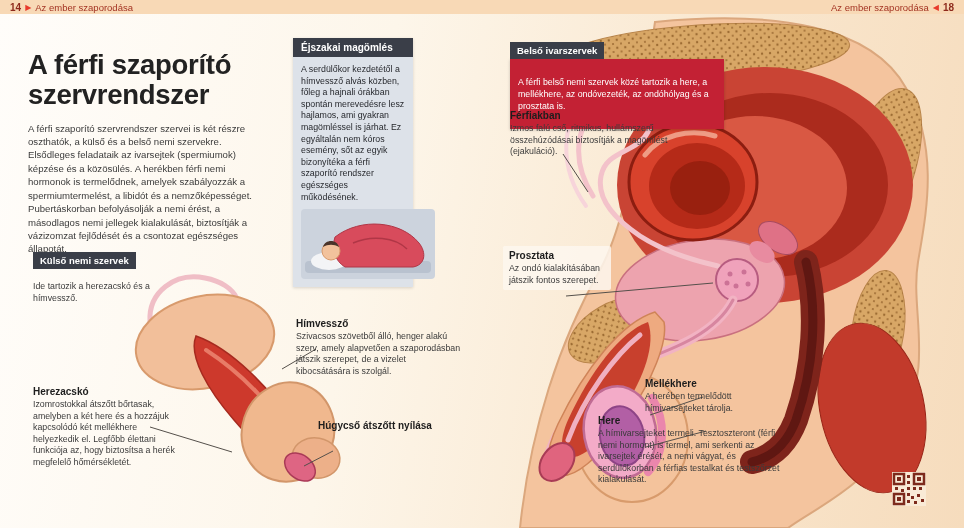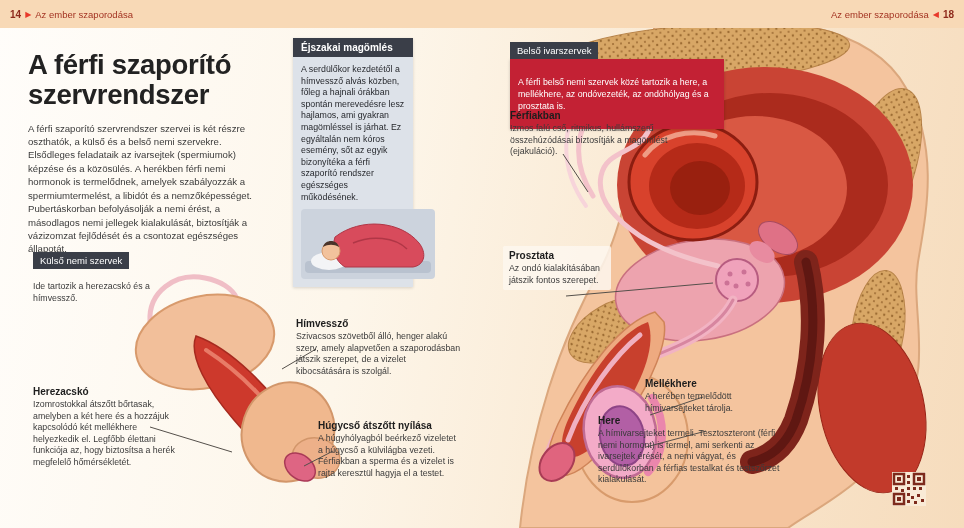--- a/index.html
+++ b/index.html
@@ -4,42 +4,42 @@
 <style>
   html,body{margin:0;padding:0}
   body{
     width:964px;height:528px;position:relative;overflow:hidden;
     font-family:"Liberation Sans",sans-serif;
     background:linear-gradient(100deg,#fffdfa 0%,#fdf6ea 38%,#f9e6cd 72%,#f6dcbd 100%);
   }
   .abs{position:absolute}
   
   .header{
-    left:0;top:0;width:964px;height:28px;background:#f8d9b6;
+    left:0;top:0;width:964px;height:14px;background:#f8d9b6;
     display:flex;justify-content:space-between;align-items:center;
     padding:0 10px;box-sizing:border-box;font-size:9.5px;color:#a33322;z-index:5;
   }
   .header .pagenum{font-weight:bold;font-size:10px;color:#8e2a1c}
   .header .arrow{color:#e8392b;font-size:8px;margin:0 4px}
   .header .side{display:flex;align-items:center}
   
   .main-title{
     left:28px;top:32px;width:248px;font-size:27.5px;font-weight:bold;color:#222;
     line-height:1.08;letter-spacing:-0.3px;z-index:4;
   }
   .intro{
     left:28px;top:112px;width:226px;font-size:9.6px;line-height:1.4;color:#3b3b3b;z-index:4;
   }
   
   .noct-box{left:293px;top:38px;width:120px;z-index:4;box-shadow:0 1px 3px rgba(0,0,0,.15)}
   .noct-box .head{background:#3a3e48;color:#fff;font-weight:bold;font-size:10px;padding:4px 8px}
   .noct-box .body{background:#dde2e9;color:#26282d;font-size:8.8px;line-height:1.32;padding:7px 8px 4px 8px}
   .noct-box .pic{background:#dde2e9;padding:2px 8px 8px 8px;line-height:0}
   
-  .dark-tag{background:#3a3e48;color:#fff;font-weight:normal;font-size:9.5px;padding:3px 7px;display:inline-block}
+  .dark-tag{background:#3a3e48;color:#fff;font-weight:bold;font-size:9.5px;padding:3px 7px;display:inline-block}
   .lbl{z-index:4}
   .lbl-title{font-weight:bold;font-size:10px;color:#1d1d1d;margin-bottom:2px}
   .lbl-body{font-size:8.8px;line-height:1.32;color:#3a3a3a}
   .right{}
   .backdrop{background:rgba(253,247,238,.85);padding:4px 6px;border-radius:2px}
   
   .belso{left:510px;top:40px;width:214px;z-index:4}
   .belso .body{background:#c32134;color:#fff;font-size:8.8px;line-height:1.38;padding:17px 8px;box-shadow:0 1px 3px rgba(0,0,0,.2)}
   svg{display:block}
   .art{left:0;top:0;z-index:1;pointer-events:none}
@@ -216,21 +216,20 @@
   <div class="lbl-body">Izomrostokkal átszőtt bőrtasak, amelyben a két here és a hozzájuk kapcsolódó két mellékhere helyezkedik el. Legfőbb élettani funkciója az, hogy biztosítsa a herék megfelelő hőmérsékletét.</div>
 </div>
 
 <div class="abs lbl right" style="left:296px;top:318px;width:166px">
   <div class="lbl-title">Hímvessző</div>
   <div class="lbl-body">Szivacsos szövetből álló, henger alakú szerv, amely alapvetően a szaporodásban játszik szerepet, de a vizelet kibocsátására is szolgál.</div>
 </div>
 
 <div class="abs lbl right" style="left:318px;top:420px;width:142px">
   <div class="lbl-title">Húgycső átszőtt nyílása</div>
-  <div class="lbl-body">A húgyhólyagból beérkező vizeletet a húgycső a külvilágba vezeti. Férfiakban a sperma és a vizelet is rajta keresztül hagyja el a testet.</div>
 </div>
 
 <div class="abs belso">
   <span class="dark-tag">Belső ivarszervek</span>
   <div class="body">A férfi belső nemi szervek közé tartozik a here, a mellékhere, az ondóvezeték, az ondóhólyag és a prosztata is.</div>
 </div>
 
 <div class="abs lbl" style="left:510px;top:110px;width:160px">
   <div class="lbl-title">Férfiakban</div>
   <div class="lbl-body">Izmos falú cső, ritmikus, hullámszerű összehúzódásai biztosítják a magömlést (ejakuláció).</div>

